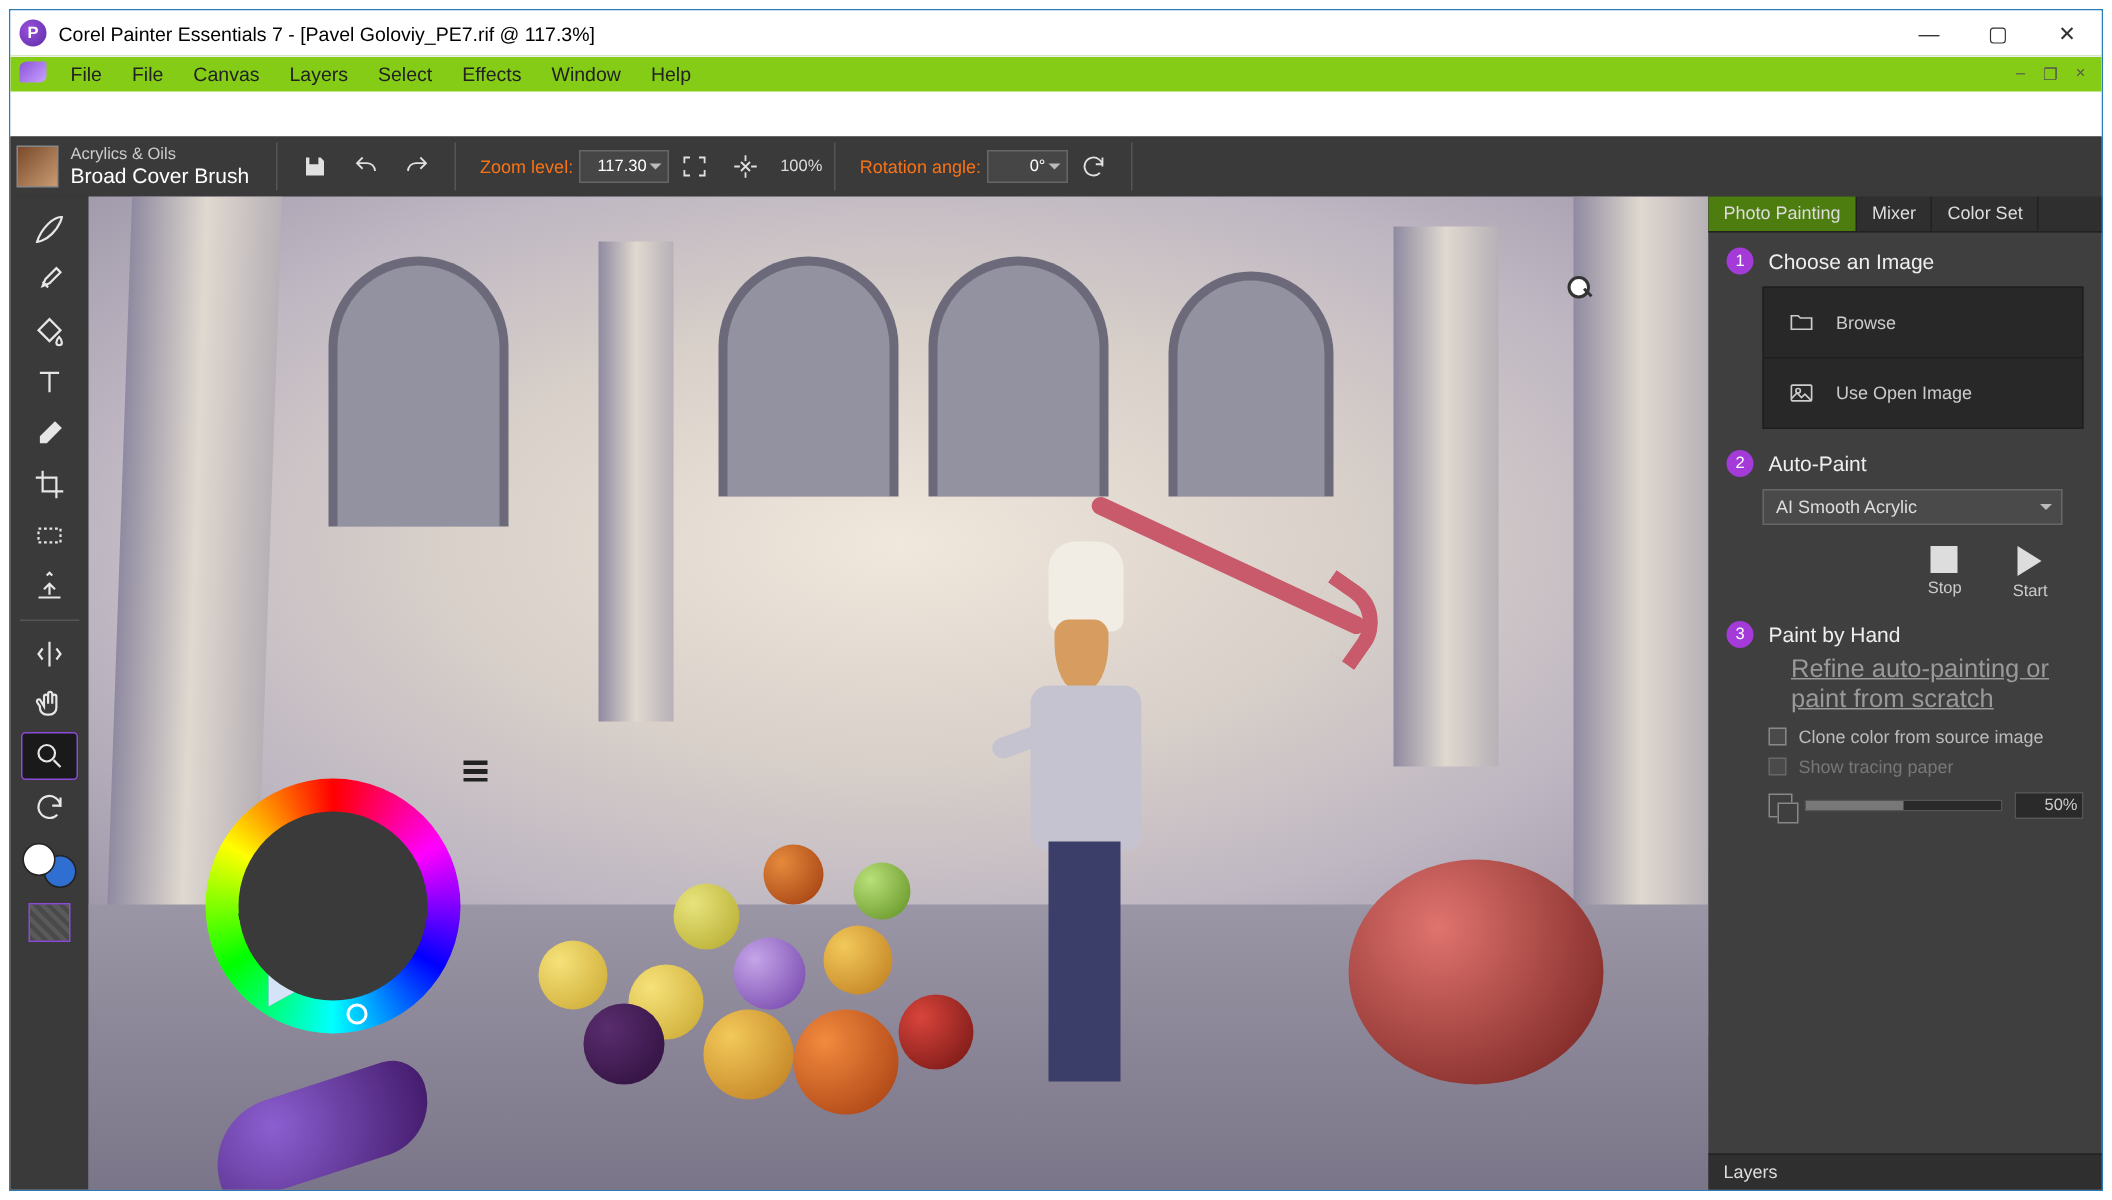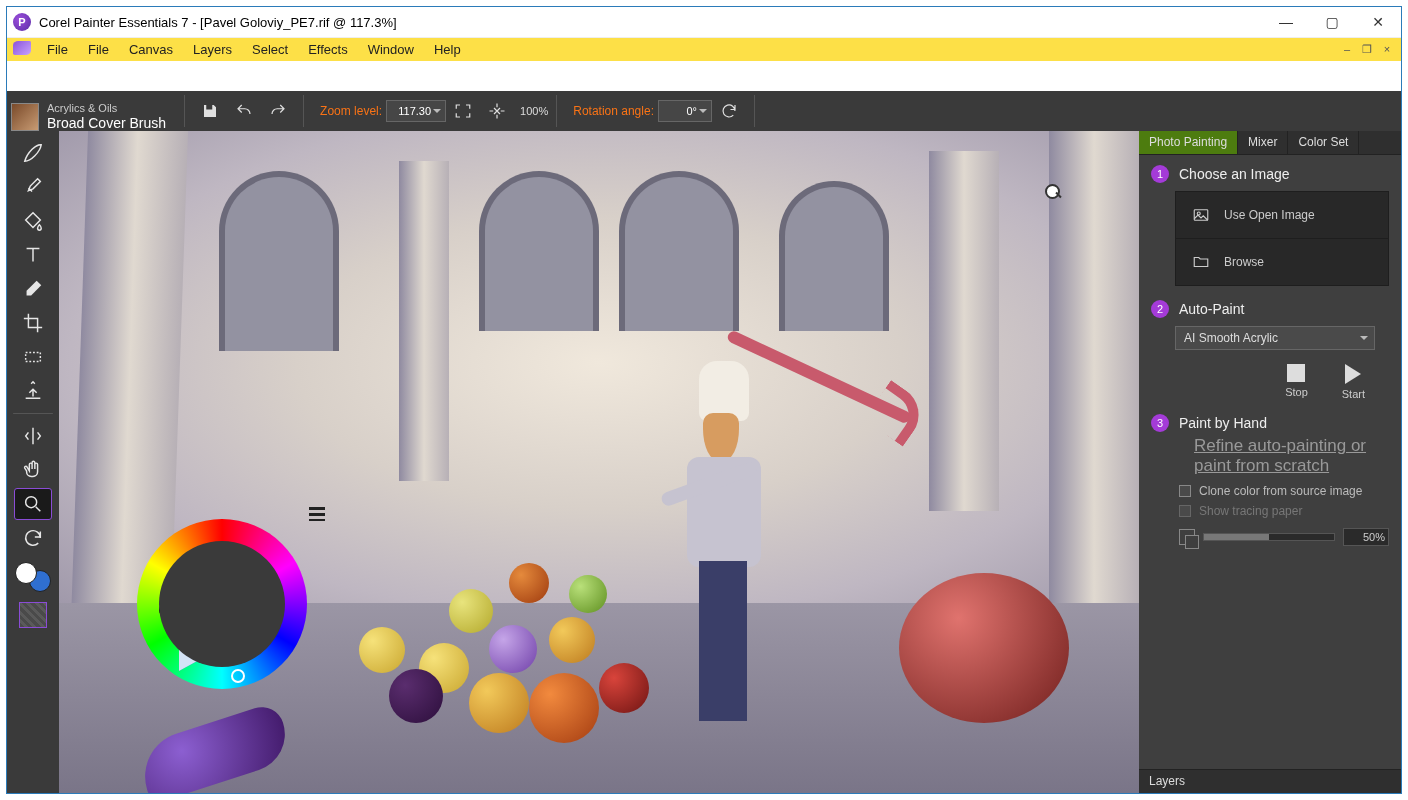--- a/index.html
+++ b/index.html
@@ -7,32 +7,32 @@
 
   .outer-window { position:absolute; inset:6px; border:1px solid #2b7bb9; background:#fff; }
 
   
   .titlebar { height:30px; display:flex; align-items:center; background:#fff; color:#000; font-size:13px; padding-left:6px; }
   .titlebar .app-icon { width:18px; height:18px; border-radius:50%; background:radial-gradient(circle at 35% 35%, #9b4edb, #5a2da6); margin-right:8px; display:flex; align-items:center; justify-content:center; color:#fff; font-size:11px; font-weight:bold;}
   .win-controls { margin-left:auto; display:flex; }
   .win-btn { width:46px; height:30px; display:flex; align-items:center; justify-content:center; font-size:14px; color:#333; }
 
   .inner-frame { position:absolute; top:30px; left:0; right:0; bottom:0; background:#fff; }
-  .menubar { height:24px; background:#fde047; color:#222; display:flex; align-items:center; font-size:13px; padding-left:6px; border-top:1px solid #eee; }
+  .menubar { height:24px; background:#84cc16; color:#222; display:flex; align-items:center; font-size:13px; padding-left:6px; border-top:1px solid #eee; }
   .menubar .menu-icon { width:18px; height:18px; margin-right:6px; }
   .menubar .paint-stroke { width:18px; height:14px; background:linear-gradient(135deg,#8a52d8,#c8a3ff); border-radius:30% 10% 30% 10%; }
   .menu-item { padding:2px 10px; cursor:default; }
   .inner-controls { margin-left:auto; display:flex; padding-right:4px; }
   .inner-controls span { width:20px; text-align:center; font-size:11px; color:#555; }
 
   .app-body { position:absolute; top:54px; left:0; right:0; bottom:0; background:#2b2b2b; }
 
   
   .toolbar { position:absolute; top:0; left:0; right:0; height:40px; background:#3a3a3a; display:flex; align-items:center; color:#ddd; font-size:12px; }
-  .brush-box { display:flex; align-items:flex-end; height:40px; padding:0 10px 0 4px; gap:8px; }
+  .brush-box { display:flex; align-items:center; height:40px; padding:0 10px 0 4px; gap:8px; }
   .brush-swatch { width:28px; height:28px; border:1px solid #888; background:linear-gradient(135deg,#7a4a2a,#c89b73); }
   .brush-text { display:flex; flex-direction:column; line-height:1.15; }
   .brush-category { font-size:11px; color:#ccc; }
   .brush-name { font-size:14px; color:#fff; }
   .sep { width:1px; height:32px; background:#555; margin:0 8px; }
   .tbtn { width:28px; height:28px; display:flex; align-items:center; justify-content:center; color:#e0e0e0; margin:0 3px; }
   .tbtn svg { width:18px; height:18px; stroke:#e0e0e0; fill:none; stroke-width:1.6; }
   .save-icon svg { fill:#e0e0e0; stroke:none; }
   .field-label { margin:0 4px 0 8px; color:#f97316; }
   .numbox { width:60px; height:22px; background:#464646; border:1px solid #666; color:#fff; font-size:11px; display:flex; align-items:center; justify-content:flex-end; padding:0 14px 0 4px; position:relative; }
@@ -338,31 +338,31 @@
         </div>
 
         <div class="rsection">
           <div class="step">
             <div class="num">1</div>
             <div class="title">Choose an Image</div>
           </div>
           <div class="big-card">
             <div class="row">
               <svg viewBox="0 0 24 24">
+                  <path d="M3 6h6l2 2h10v10H3z"></path>
+                </svg>
+              <span>Browse</span>
+            </div>
+            <div class="row">
+              <svg viewBox="0 0 24 24">
                   <rect x="3" y="5" width="18" height="14" rx="1"></rect>
                   <circle cx="9" cy="10" r="2"></circle>
                   <path d="M3 17l5-5 4 4 3-3 6 6"></path>
                 </svg>
               <span>Use Open Image</span>
-            </div>
-            <div class="row">
-              <svg viewBox="0 0 24 24">
-                  <path d="M3 6h6l2 2h10v10H3z"></path>
-                </svg>
-              <span>Browse</span>
             </div>
           </div>
 
           <div class="step" style="margin-top:14px">
             <div class="num">2</div>
             <div class="title">Auto-Paint</div>
           </div>
           <div class="dropdown">
             <span>AI Smooth Acrylic</span>
           </div>

